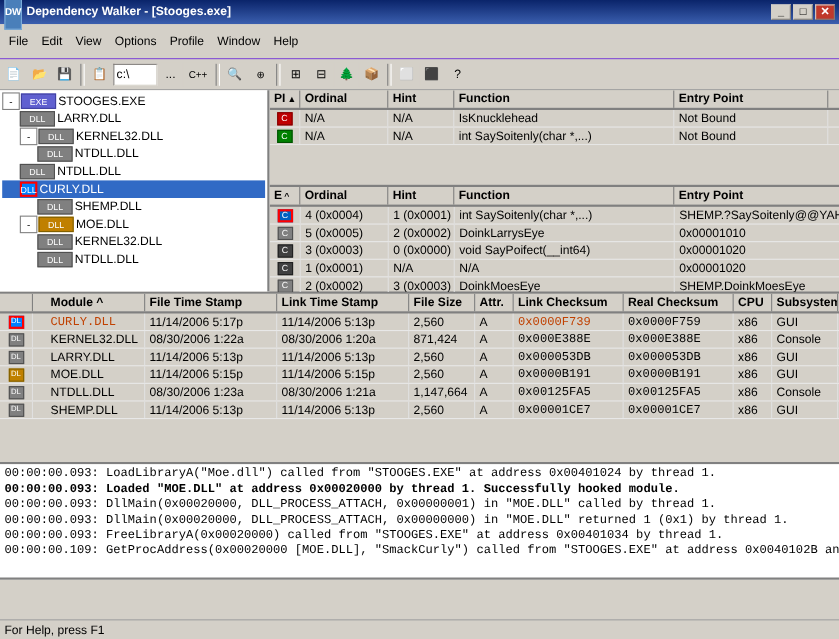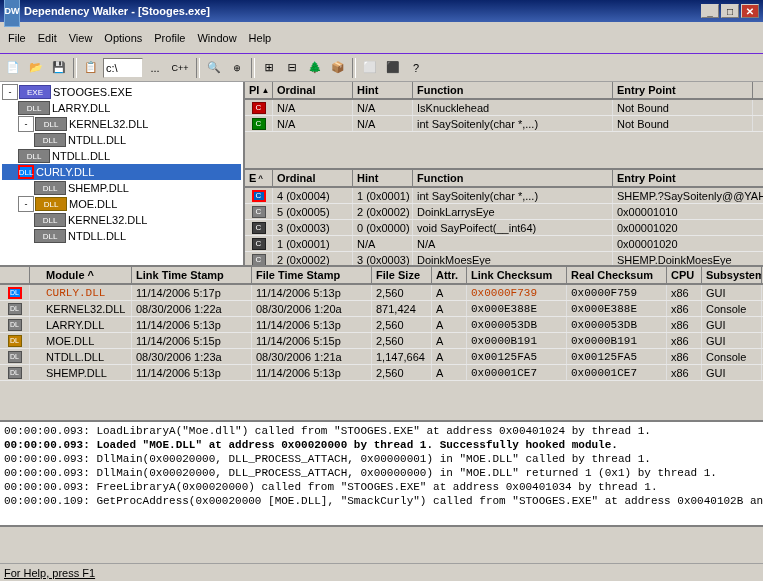--- a/index.html
+++ b/index.html
@@ -297,21 +297,20 @@
       background: #d4d0c8;
       border-top: 1px solid #a0a0a0;
       display: flex;
       align-items: center;
       padding: 0 4px;
       font-size: 11px;
       position: absolute;
       bottom: 0;
       left: 0;
       right: 0;
-      text-decoration: underline;
     }
 
     .col-pi { width: 28px; flex-shrink: 0; }
     .col-ordinal { width: 80px; flex-shrink: 0; }
     .col-hint { width: 60px; flex-shrink: 0; }
     .col-function { width: 200px; flex-shrink: 0; }
     .col-entry { width: 140px; flex-shrink: 0; }
 
     .col-e { width: 28px; flex-shrink: 0; }
     .col-ordinal2 { width: 80px; flex-shrink: 0; }
@@ -551,22 +550,22 @@
         </div>
       </div>
 
     </div>
   </div>
 
   <div class="middle-area">
     <div class="grid-header">
       <div class="grid-header-cell mc0"></div>
       <div class="grid-header-cell mc1">Module ^</div>
+      <div class="grid-header-cell mc2">File Time Stamp</div>
       <div class="grid-header-cell mc3">Link Time Stamp</div>
-      <div class="grid-header-cell mc2">File Time Stamp</div>
       <div class="grid-header-cell mc4">File Size</div>
       <div class="grid-header-cell mc5">Attr.</div>
       <div class="grid-header-cell mc6">Link Checksum</div>
       <div class="grid-header-cell mc7">Real Checksum</div>
       <div class="grid-header-cell mc8">CPU</div>
       <div class="grid-header-cell mc9">Subsystem</div>
     </div>
     <div class="module-list">
 
       <div class="grid-row">

